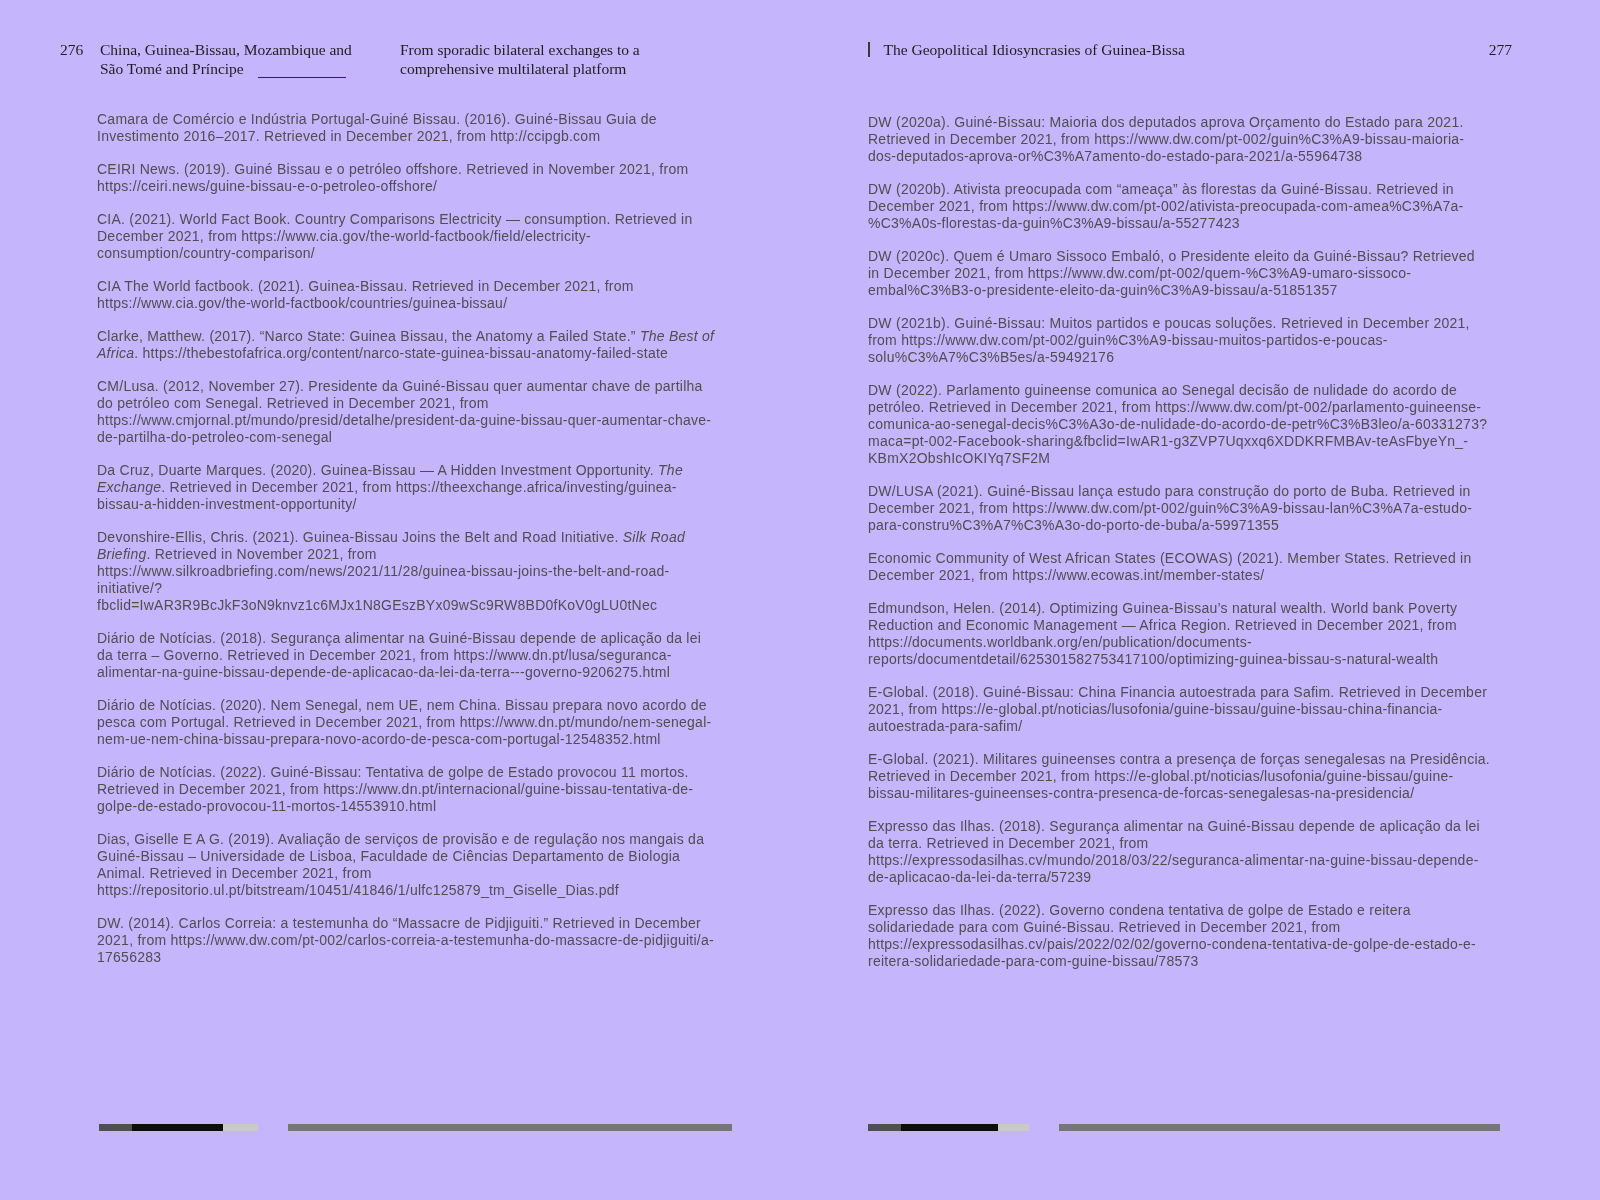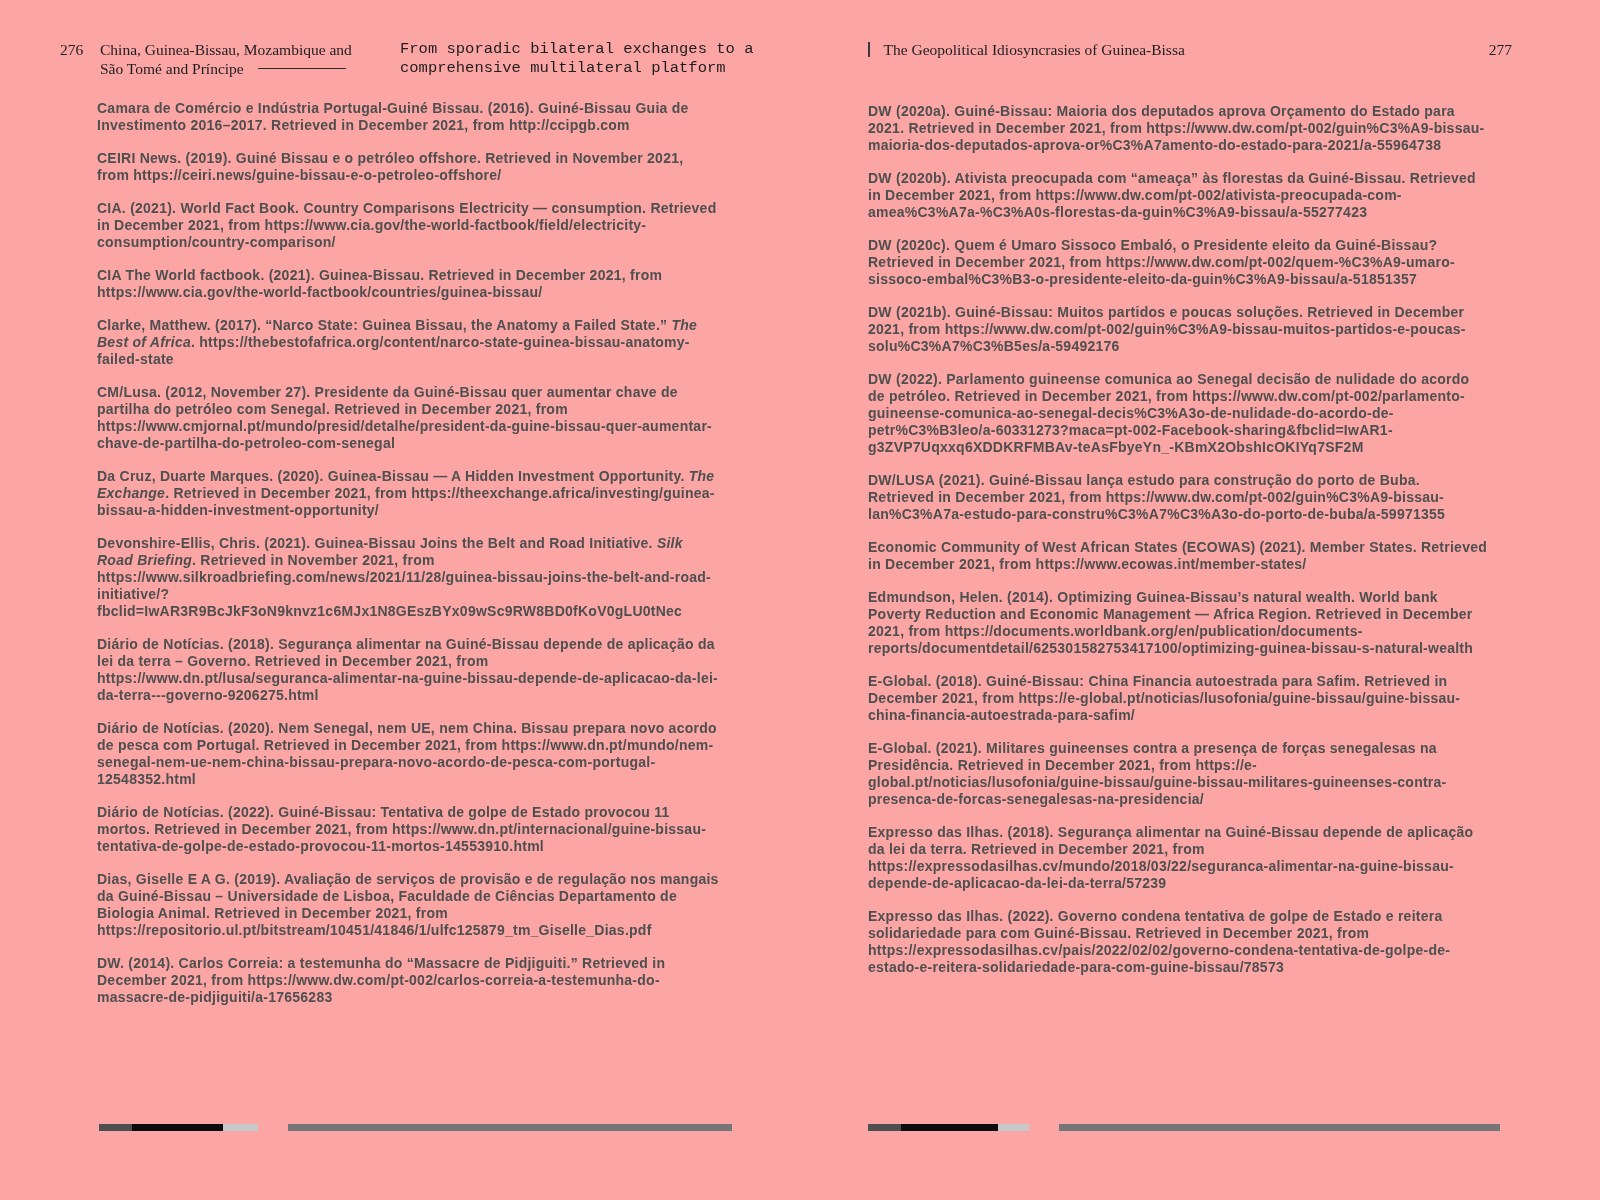--- a/index.html
+++ b/index.html
@@ -1,55 +1,55 @@
 <!DOCTYPE html>
 <html><head>
 <meta charset="utf-8">
 <style>
   html,body{margin:0;padding:0;background:#e8e8e8;}
   .canvas{
-    position:relative;width:1600px;height:1200px;background:#fca5a5;
+    position:relative;width:1600px;height:1200px;background:#c4b5fd;
     overflow:hidden;font-family:"Liberation Sans",sans-serif;
   }
   
   .head-text{
     position:absolute;top:40px;font-family:"Liberation Serif",serif;
     font-size:15.5px;line-height:19px;color:#1e1e1e;white-space:nowrap;
   }
-  .rtitle .hline2{display:flex;align-items:center;}
+  .rtitle .hline2{display:flex;align-items:flex-end;}
   .rule{display:inline-block;width:88px;height:0;border-top:1.6px solid #2b2b2b;margin-left:14px;}
   .vbar{display:inline-block;width:1.5px;height:15px;background:#3a3a3a;margin-right:14px;transform:translateY(2px);}
   .rhead{display:flex;align-items:flex-start;justify-content:flex-end;}
   .pnum-right{text-align:right;}
   
   .col{
     position:absolute;width:622px;color:#4f4f4f;
     font-size:14px;line-height:17px;letter-spacing:0.25px;
   }
   .col-left{left:97px;top:99px;}
   .col-right{left:868px;top:102px;}
-  .ref{margin:1px 0 16px 0;overflow-wrap:anywhere;font-weight:bold;}
+  .ref{margin:12px 0 16px 0;overflow-wrap:anywhere;}
   .it{font-style:italic;}
   
   .mark{position:absolute;height:7px;top:1124px;}
 </style>
 </head>
 <body>
 
 <div class="canvas">
 
   <div class="head-text" style="left:60px;">276</div>
   <div class="head-text rtitle" style="left:100px;">
     <div>China, Guinea-Bissau, Mozambique and</div>
     <div class="hline2">
       <span>São Tomé and Príncipe</span>
       <span class="rule"></span>
     </div>
   </div>
-  <div class="head-text" style="left:400px;font-family:Liberation Mono, monospace;">
+  <div class="head-text" style="left:400px;">
     <div>From sporadic bilateral exchanges to a</div>
     <div>comprehensive multilateral platform</div>
   </div>
 
   <div class="head-text rhead" style="left:868px;">
     <span class="vbar"></span>
     <span>The Geopolitical Idiosyncrasies of Guinea-Bissa</span>
   </div>
   <div class="head-text pnum-right" style="left:1440px;width:72px;">277</div>
 

